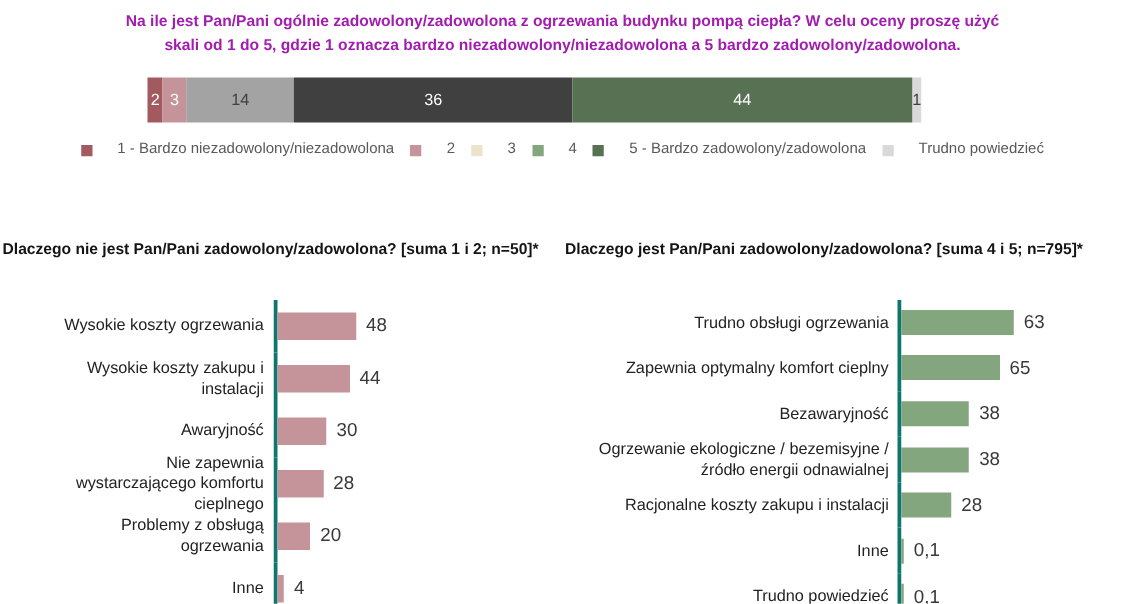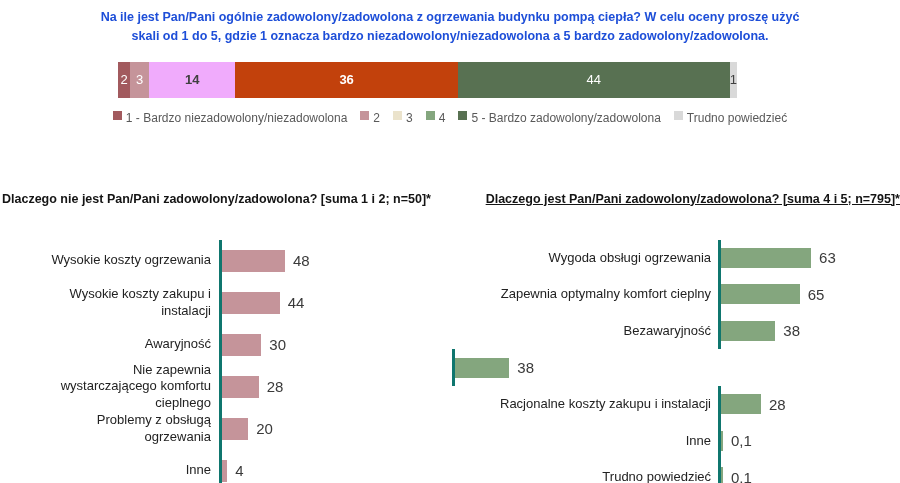--- a/index.html
+++ b/index.html
@@ -2,42 +2,42 @@
 <html><head>
 <meta charset="utf-8">
 <style>
   html,body{margin:0;padding:0;background:#fff;}
   body{
     width:900px;height:483px;overflow:hidden;
     font-family:"Liberation Sans",sans-serif;
     -webkit-font-smoothing:antialiased;
   }
   .title{
-    font-weight:bold;font-size:12.5px;line-height:1.5;color:#1d4ed8;
+    font-weight:bold;font-size:12.5px;line-height:1.5;color:#a21caf;
     text-align:center;max-width:706px;margin:8px auto 16px;
   }
   .stackbar{
     display:flex;width:619px;height:36px;margin:9px 0 0 118px;
   }
   .seg{
     display:flex;align-items:center;justify-content:center;
     font-size:13px;white-space:nowrap;overflow:visible;
   }
   .legend{
     display:flex;justify-content:center;align-items:center;gap:13px;
     margin-top:13px;font-size:12px;color:#595959;white-space:nowrap;
   }
-  .legend-item{display:flex;align-items:flex-start;gap:4px;}
+  .legend-item{display:flex;align-items:flex-end;gap:20px;}
   .swatch{width:9px;height:9px;display:inline-block;flex:0 0 auto;}
   .charts{display:flex;margin-top:28px;}
   .chart-left{width:452px;}
   .chart-right{width:448px;}
   .chart-title{font-weight:bold;font-size:12.5px;color:#141414;height:16px;margin-top:39px;}
   .chart-title.left{text-align:left;padding-left:2px;}
-  .chart-title.right{text-align:right;text-decoration:underline;}
+  .chart-title.right{text-align:left;}
   .rows{margin-top:32px;}
   .row{display:flex;align-items:center;}
   .chart-left .row{height:42px;}
   .chart-right .row{height:36.6px;}
   .cat{
     text-align:right;font-size:13px;color:#222;line-height:1.25;
     box-sizing:border-box;
   }
   .chart-left .cat{width:219px;padding-right:8px;padding-left:44px;}
   .chart-right .cat{width:266px;padding-right:7px;}
@@ -52,22 +52,22 @@
   .val{font-size:15px;color:#3a3a3a;margin-left:8px;white-space:nowrap;}
 </style>
 </head>
 <body>
 
 <div class="title">Na ile jest Pan/Pani ogólnie zadowolony/zadowolona z ogrzewania budynku pompą ciepła? W celu oceny proszę użyć skali od 1 do 5, gdzie 1 oznacza bardzo niezadowolony/niezadowolona a 5 bardzo zadowolony/zadowolona.</div>
 
 <div class="stackbar">
     <div class="seg" style="flex-grow: 2; flex-basis: 0px; background: rgb(162, 90, 94); color: rgb(255, 255, 255);">2</div>
     <div class="seg" style="flex-grow: 3; flex-basis: 0px; background: rgb(197, 148, 154); color: rgb(255, 255, 255);">3</div>
-    <div class="seg" style="flex-grow: 14; flex-basis: 0px; background: #f0abfc; color: rgb(64, 64, 64); font-weight: bold;">14</div>
-    <div class="seg" style="flex-grow: 36; flex-basis: 0px; background: #c2410c; color: rgb(255, 255, 255); font-weight: bold;">36</div>
+    <div class="seg" style="flex-grow: 14; flex-basis: 0px; background: #a3a3a3; color: rgb(64, 64, 64);">14</div>
+    <div class="seg" style="flex-grow: 36; flex-basis: 0px; background: #404040; color: rgb(255, 255, 255);">36</div>
     <div class="seg" style="flex-grow: 44; flex-basis: 0px; background: rgb(88, 113, 82); color: rgb(255, 255, 255);">44</div>
     <div class="seg" style="flex-grow: 1; flex-basis: 0px; background: rgb(217, 217, 217); color: rgb(64, 64, 64);">1</div>
   </div>
 
 <div class="legend">
     <div class="legend-item">
       <div class="swatch" style="background: rgb(162, 90, 94);"></div>
       <div class="">1 - Bardzo niezadowolony/niezadowolona</div>
     </div>
     <div class="legend-item">
@@ -144,41 +144,42 @@
             <div class="bar" style="width: 0px; background: rgb(197, 148, 154);"></div>
             <div class="val">0</div>
           </div>
         </div>
       </div>
   </section>
   <section class="chart-right">
     <div class="chart-title right">Dlaczego jest Pan/Pani zadowolony/zadowolona? [suma 4 i 5; n=795]*</div>
     <div class="rows">
         <div class="row">
-          <div class="cat">Wygoda obsługi ogrzewania</div>
+          <div class="cat">Trudno obsługi ogrzewania</div>
           <div class="bararea">
             <div class="bar" style="width: 90.09px; background: rgb(132, 166, 126);"></div>
             <div class="val">63</div>
           </div>
         </div>
         <div class="row">
           <div class="cat">Zapewnia optymalny komfort cieplny</div>
           <div class="bararea">
             <div class="bar" style="width: 78.65px; background: rgb(132, 166, 126);"></div>
             <div class="val">65</div>
           </div>
         </div>
         <div class="row">
           <div class="cat">Bezawaryjność</div>
           <div class="bararea">
             <div class="bar" style="width: 54.34px; background: rgb(132, 166, 126);"></div>
             <div class="val">38</div>
           </div>
         </div>
         <div class="row">
+          <div class="cat">Ogrzewanie ekologiczne / bezemisyjne / źródło energii odnawialnej</div>
           <div class="bararea">
             <div class="bar" style="width: 54.34px; background: rgb(132, 166, 126);"></div>
             <div class="val">38</div>
           </div>
         </div>
         <div class="row">
           <div class="cat">Racjonalne koszty zakupu i instalacji</div>
           <div class="bararea">
             <div class="bar" style="width: 40.04px; background: rgb(132, 166, 126);"></div>
             <div class="val">28</div>

